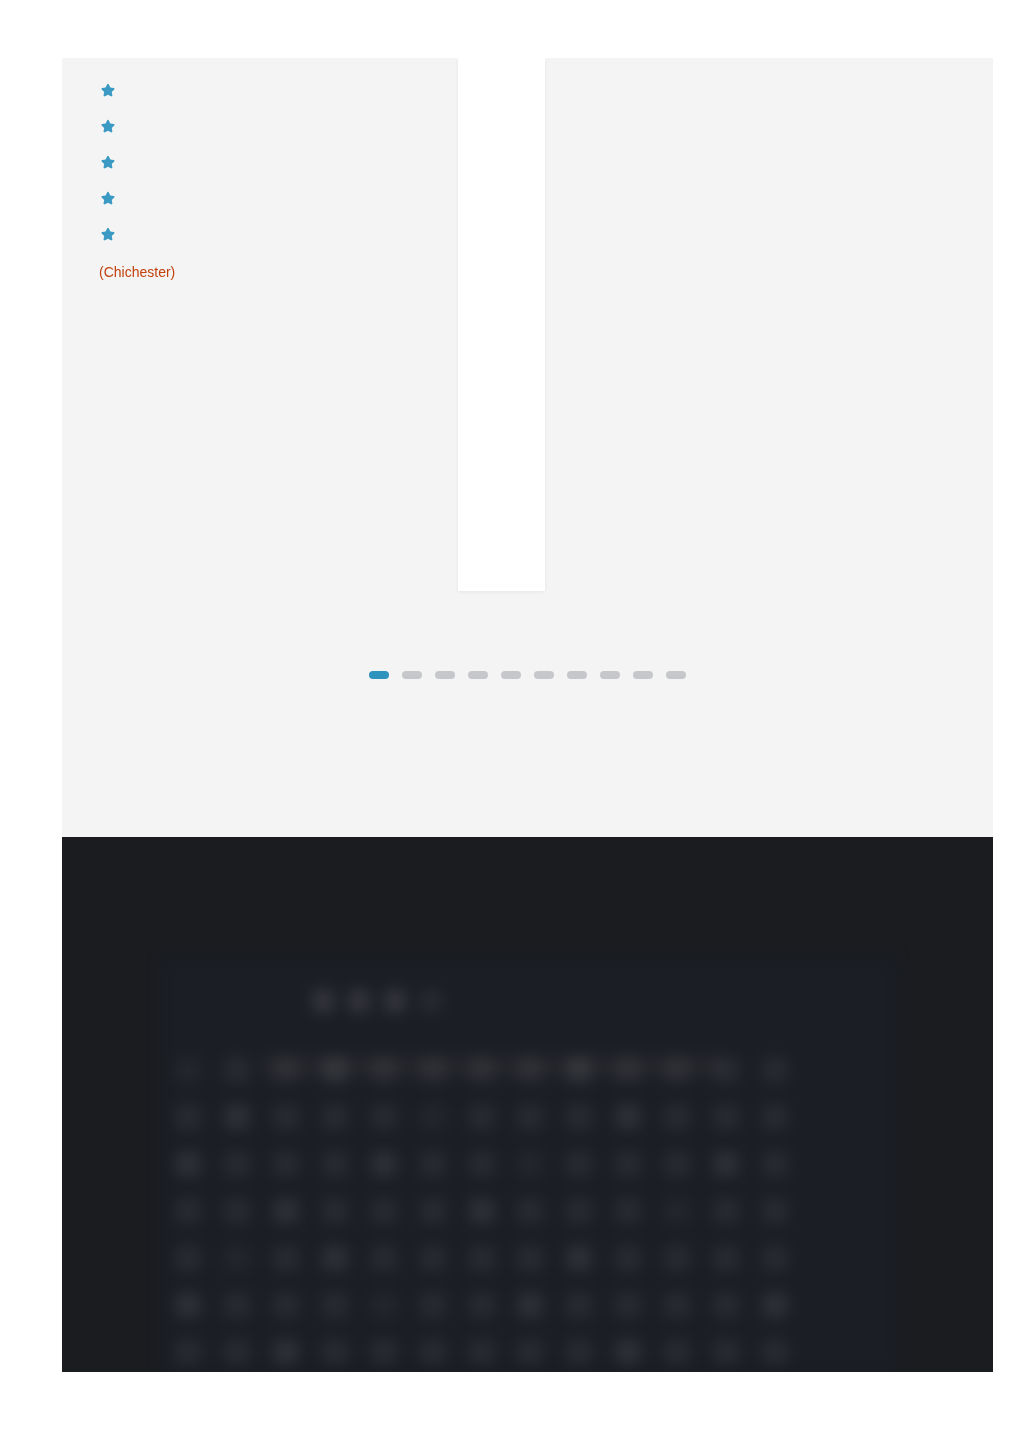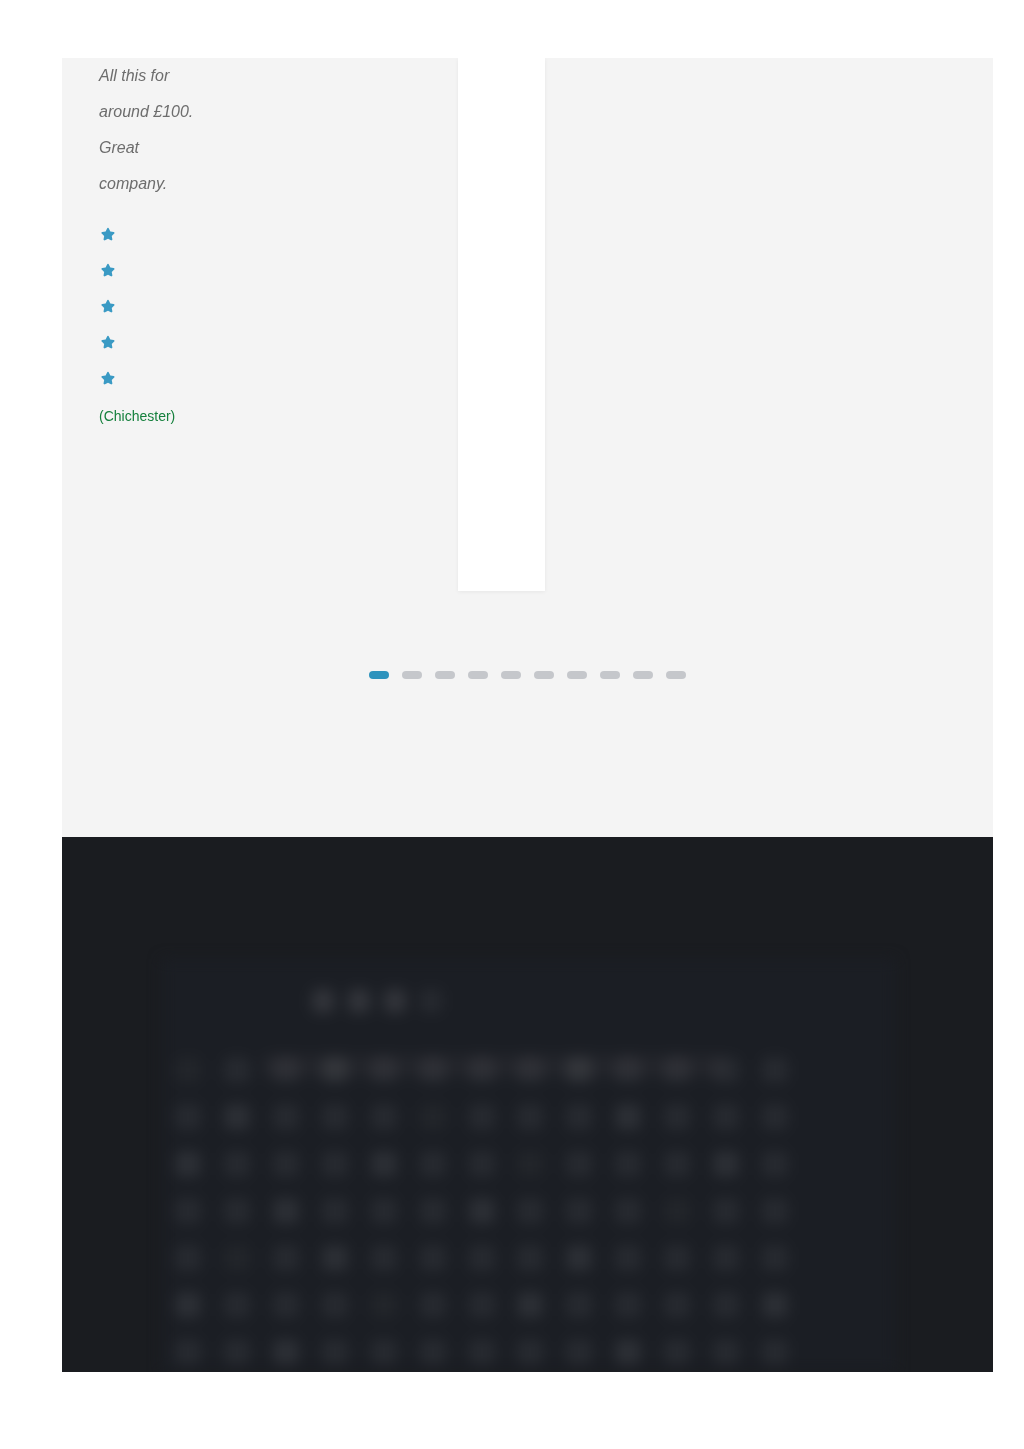--- a/index.html
+++ b/index.html
@@ -76,21 +76,21 @@
   .star {
     display: block;
     width: 18px;
     height: 18px;
     margin-bottom: 18px;
   }
   .star svg { display: block; }
 
   .reviewer {
     font-size: 14px;
-    color: #15803d;
+    color: #c2410c;
     line-height: 20px;
     white-space: nowrap;
   }
 
   
   .carousel-dots {
     position: absolute;
     left: 0;
     top: 613px;
     width: 931px;
@@ -184,21 +184,20 @@
 <div class="page">
 
   <section class="testimonials-section">
 
     <div class="testimonial-track">
 
       <div class="testimonial-card">
       </div>
 
       <div class="testimonial-inner">
-        <p class="testimonial-quote">All this for around £100. Great company.</p>
 
         <div class="stars">
           <span class="star">
             <svg width="18" height="18" viewBox="0 0 24 24">
                 <path fill="#3a9ac4" d="M12 2.4c.5 0 .9.3 1.1.8l2 4.1 4.5.6c1.1.2 1.5 1.5.7 2.2l-3.3 3.1.8 4.5c.2 1.1-1 1.9-1.9 1.4L12 17l-4 2.1c-1 .5-2.1-.3-1.9-1.4l.8-4.5-3.3-3.1c-.8-.7-.4-2 .7-2.2l4.5-.6 2-4.1c.2-.5.6-.8 1.2-.8z"></path>
               </svg>
           </span>
           <span class="star">
             <svg width="18" height="18" viewBox="0 0 24 24">
                 <path fill="#3a9ac4" d="M12 2.4c.5 0 .9.3 1.1.8l2 4.1 4.5.6c1.1.2 1.5 1.5.7 2.2l-3.3 3.1.8 4.5c.2 1.1-1 1.9-1.9 1.4L12 17l-4 2.1c-1 .5-2.1-.3-1.9-1.4l.8-4.5-3.3-3.1c-.8-.7-.4-2 .7-2.2l4.5-.6 2-4.1c.2-.5.6-.8 1.2-.8z"></path>

